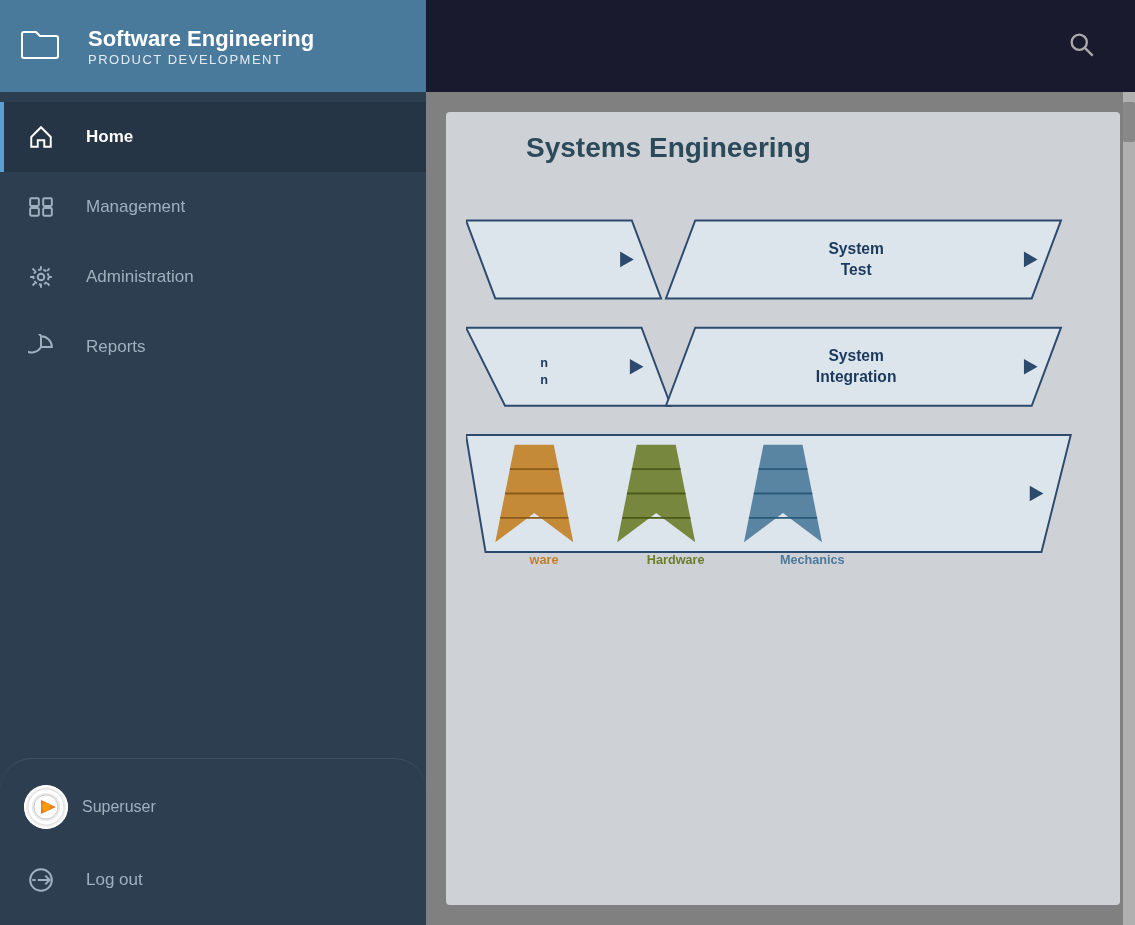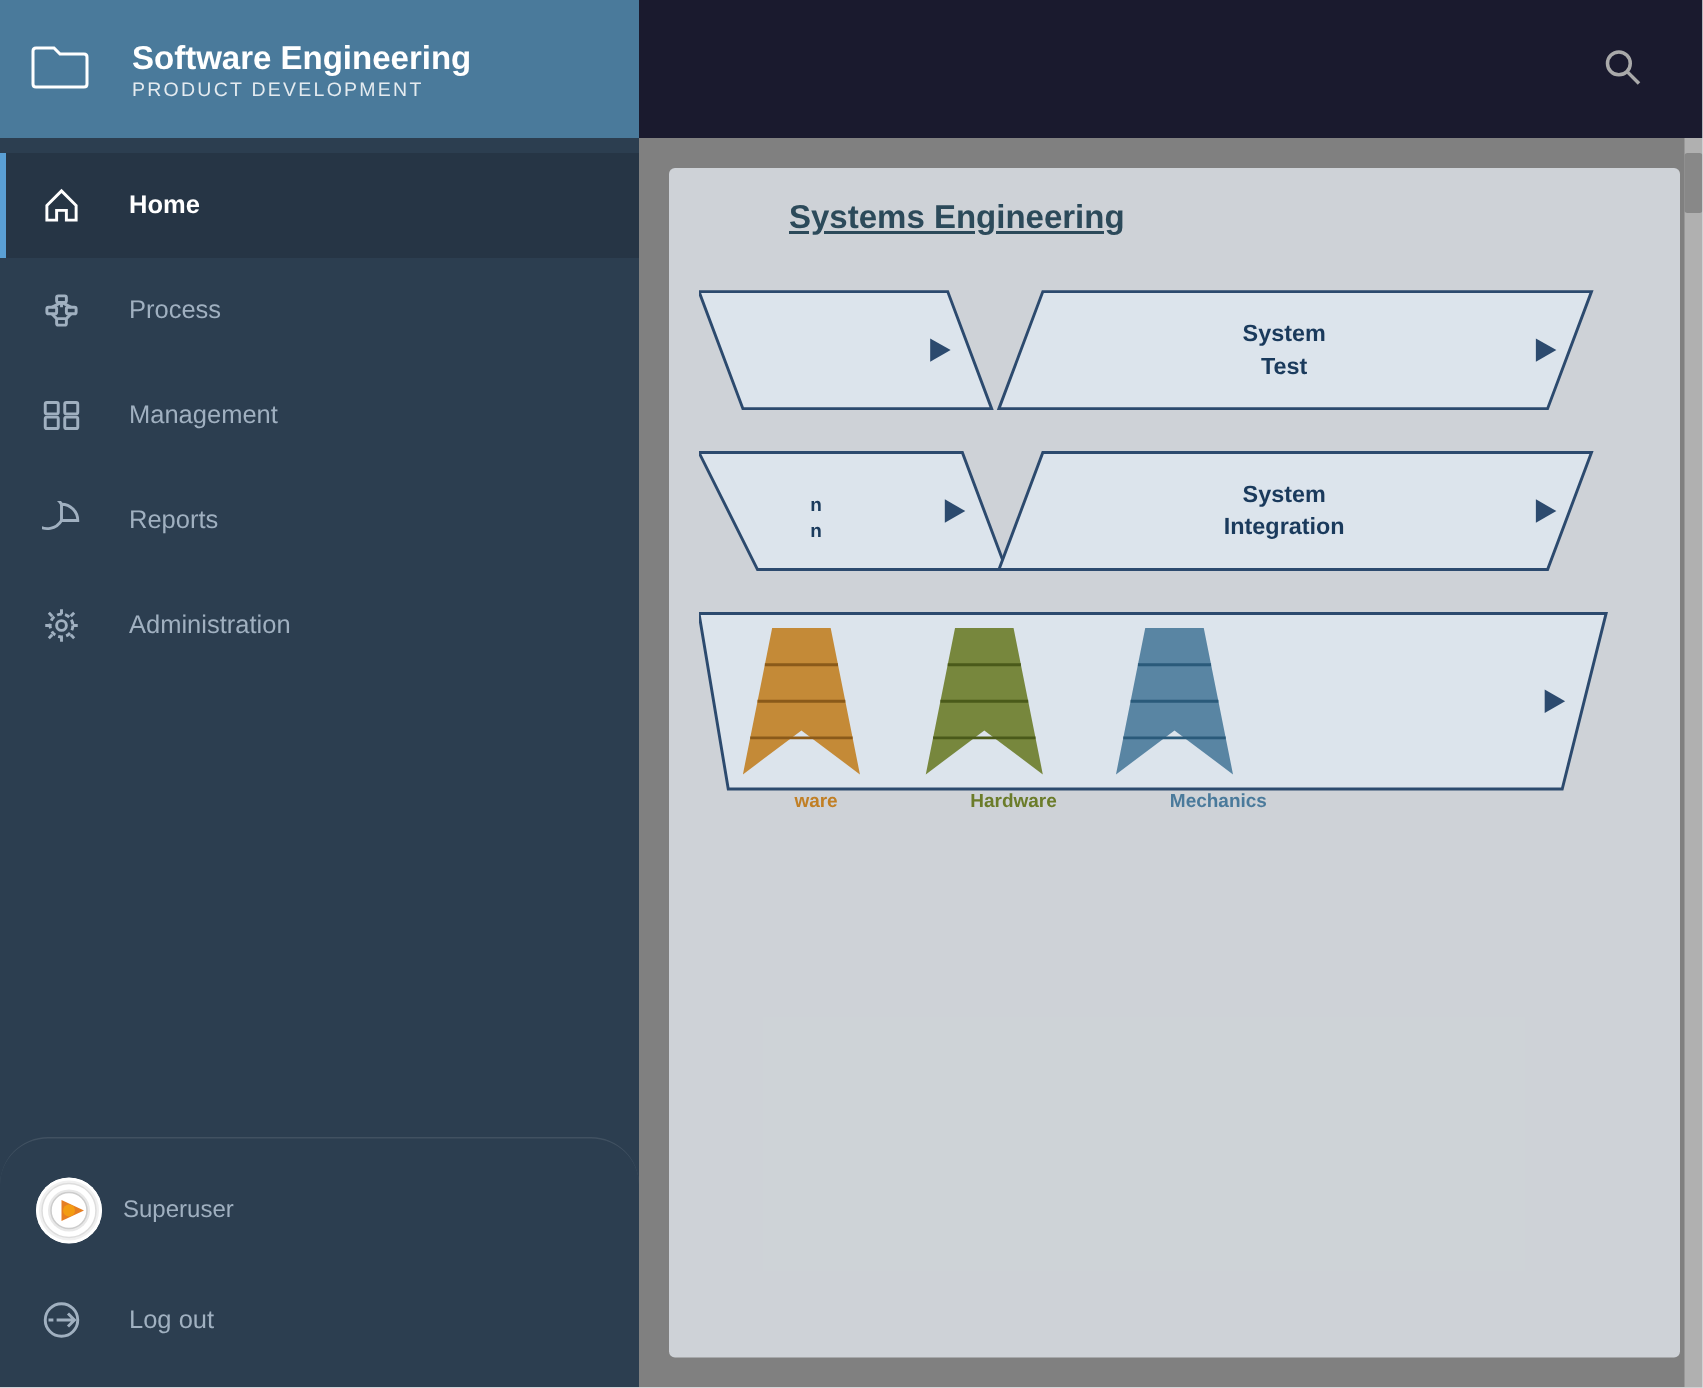--- a/index.html
+++ b/index.html
@@ -199,60 +199,46 @@
   <div class="sidebar">
     <nav class="sidebar-nav">
 
       <div class="sidebar-item active">
         <svg viewBox="0 0 24 24">
           <path d="M3 12 L12 3 L21 12 L21 21 L15 21 L15 15 L9 15 L9 21 L3 21 Z"></path>
         </svg>
         <span>Home</span>
       </div>
 
-      <div class="sidebar-item">
-        <svg viewBox="0 0 24 24">
-          <rect x="9" y="3" width="6" height="4" rx="1"></rect>
-          <rect x="3" y="10" width="6" height="4" rx="1"></rect>
-          <rect x="15" y="10" width="6" height="4" rx="1"></rect>
-          <rect x="9" y="17" width="6" height="4" rx="1"></rect>
-          <line x1="12" y1="7" x2="12" y2="10"></line>
-          <line x1="6" y1="14" x2="9" y2="17"></line>
-          <line x1="18" y1="14" x2="15" y2="17"></line>
-          <line x1="12" y1="7" x2="6" y2="10"></line>
-          <line x1="12" y1="7" x2="18" y2="10"></line>
-        </svg>
-        <span>Process</span>
-      </div>
 
       <div class="sidebar-item">
         <svg viewBox="0 0 24 24">
           <rect x="2" y="4" width="8" height="7" rx="1"></rect>
           <rect x="2" y="13" width="8" height="7" rx="1"></rect>
           <rect x="14" y="4" width="8" height="7" rx="1"></rect>
           <rect x="14" y="13" width="8" height="7" rx="1"></rect>
         </svg>
         <span>Management</span>
       </div>
 
       <div class="sidebar-item">
         <svg viewBox="0 0 24 24">
-          <path d="M12 2 A10 10 0 0 1 22 12 L12 12 Z"></path>
-          <path d="M12 12 A10 10 0 1 1 12 2"></path>
-        </svg>
-        <span>Reports</span>
-      </div>
-
-      <div class="sidebar-item">
-        <svg viewBox="0 0 24 24">
           <circle cx="12" cy="12" r="3"></circle>
           <path d="M12 2 L12 5 M12 19 L12 22 M2 12 L5 12 M19 12 L22 12 M4.2 4.2 L6.3 6.3 M17.7 17.7 L19.8 19.8 M19.8 4.2 L17.7 6.3 M6.3 17.7 L4.2 19.8"></path>
           <circle cx="12" cy="12" r="7" stroke-dasharray="3 2"></circle>
         </svg>
         <span>Administration</span>
+      </div>
+
+      <div class="sidebar-item">
+        <svg viewBox="0 0 24 24">
+          <path d="M12 2 A10 10 0 0 1 22 12 L12 12 Z"></path>
+          <path d="M12 12 A10 10 0 1 1 12 2"></path>
+        </svg>
+        <span>Reports</span>
       </div>
     </nav>
 
     <div class="sidebar-bottom">
       <div class="sidebar-user">
         <div class="user-avatar">
 
           <svg viewBox="0 0 44 44">
             <circle cx="22" cy="22" r="22" fill="white"></circle>
             <circle cx="22" cy="22" r="20" fill="#f0f0f0"></circle>
@@ -280,21 +266,21 @@
     </div>
   </div>
 
   <div class="content-area">
 
     <div style="position:absolute;top:0;left:0;right:0;bottom:0;background:#808080;"></div>
 
     <div style="position:absolute;top:20px;left:20px;right:15px;bottom:20px;background:rgba(220,225,230,0.85);border-radius:4px;padding:20px;">
 
       
-      <div style="font-size:22px;font-weight:700;color:#2c4a5a;margin-left:60px;text-decoration:underline;">Systems Engineering</div>
+      <div style="font-size:28px;font-weight:700;color:#2c4a5a;margin-bottom:20px;margin-left:60px;">Systems Engineering</div>
 
       
       <svg width="100%" height="580" viewBox="0 0 650 580">
 
         <polygon points="0,30 170,30 200,110 30,110" fill="#dce4ec" stroke="#2c4a6e" stroke-width="2"></polygon>
 
         <polygon points="158,62 172,70 158,78" fill="#2c4a6e"></polygon>
         <text x="70" y="78" font-size="14" font-weight="bold" fill="#1a3a5c" text-anchor="middle"></text>
 
         <polygon points="235,30 610,30 580,110 205,110" fill="#dce4ec" stroke="#2c4a6e" stroke-width="2"></polygon>

